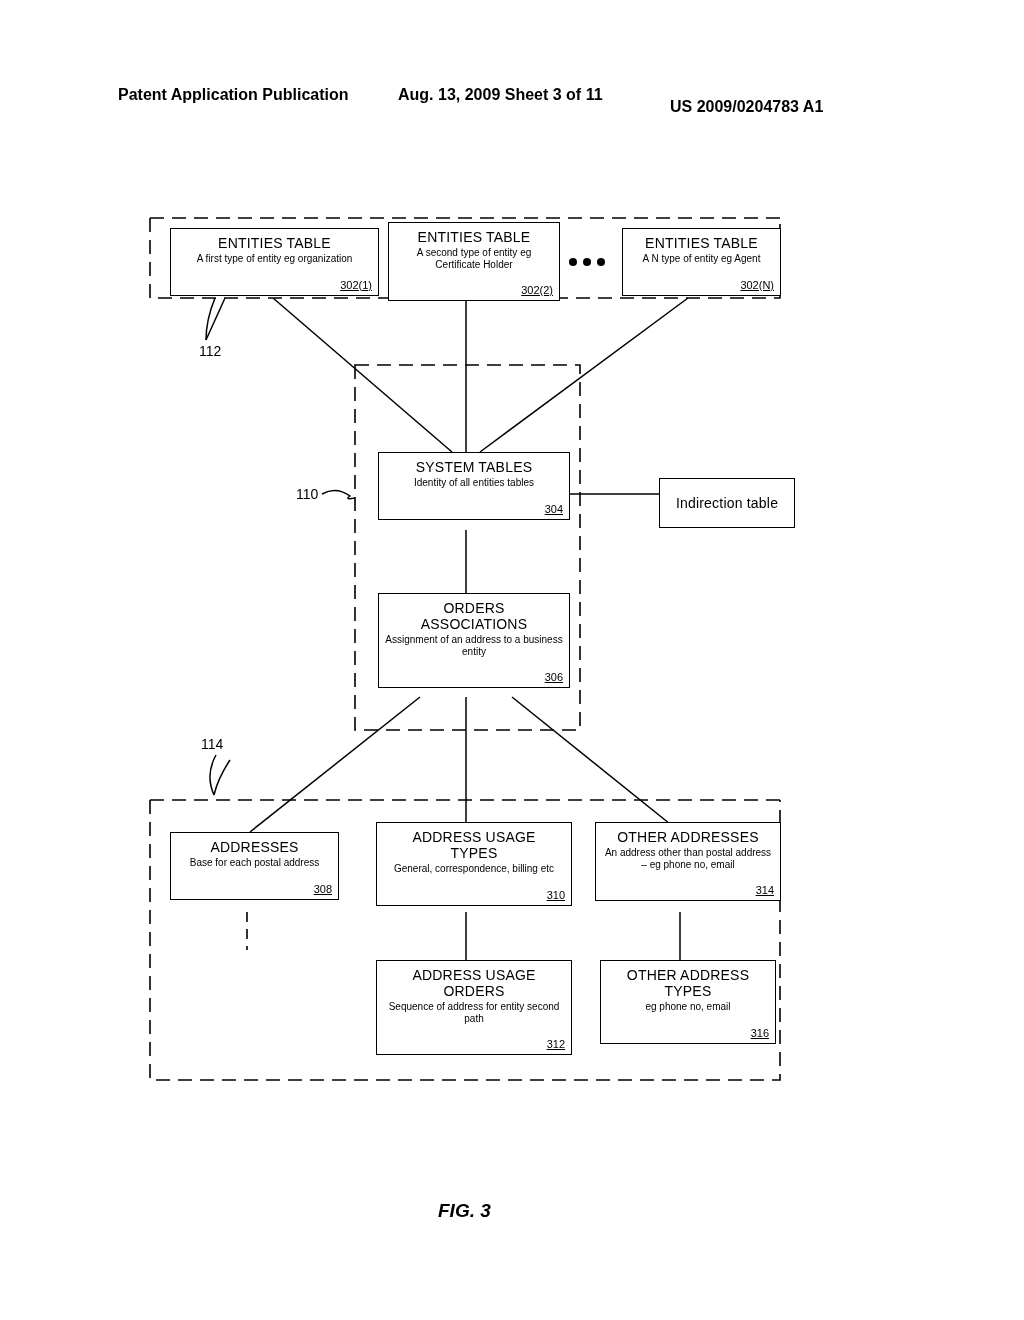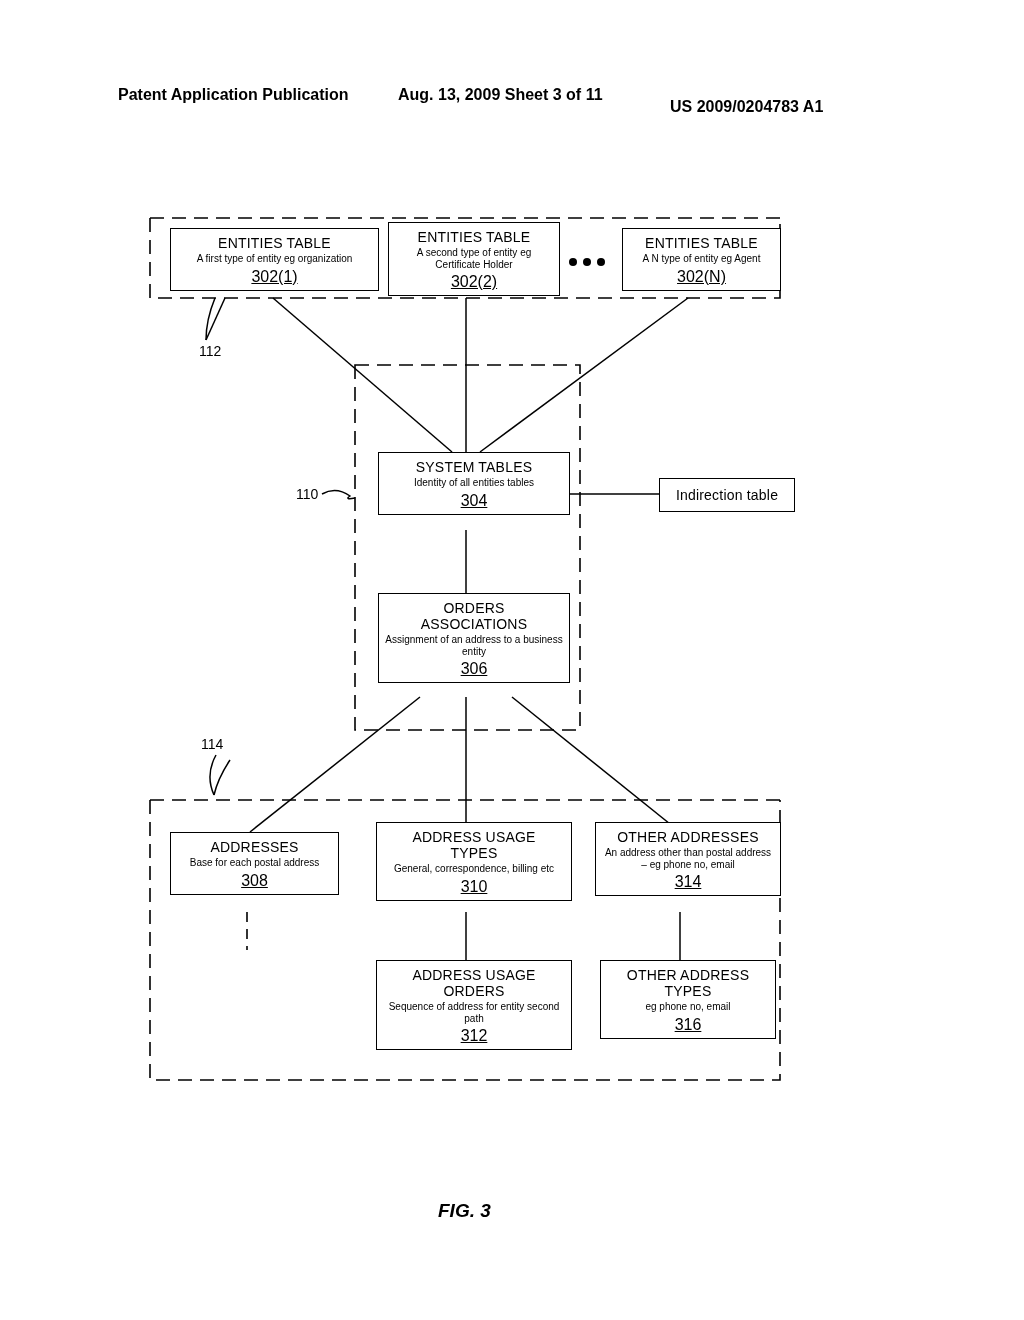--- a/index.html
+++ b/index.html
@@ -26,21 +26,21 @@
   .hdr.right { left: 670px; margin-top: 12px; }
   .box {
     position: absolute;
     border: 1.5px solid #000;
     background: #fff;
     text-align: center;
     padding: 6px 6px 4px 6px;
   }
   .box .title { font-size: 14px; font-weight: normal; letter-spacing: 0.2px; }
   .box .sub   { font-size: 10px; margin-top: 2px; line-height: 1.15; }
-  .box .ref   { font-size: 16px; text-decoration: underline; margin-top: 3px; }
+  .box .ref   { font-size: 11px; text-decoration: underline; margin-top: 14px; text-align: right; }
   .dots span { display:inline-block; width:8px; height:8px; border-radius:50%; background:#000; margin:0 3px; }
   .freelabel { position: absolute; font-size: 14px; }
   .figlabel  { position: absolute; font-size: 19px; font-weight: bold; font-style: italic; }
   svg.lines { position: absolute; left:0; top:0; width:1024px; height:1320px; pointer-events:none; }
 </style>
 </head>
 <body>
 
 <div class="page">
 
@@ -110,21 +110,21 @@
   <div class="freelabel" style="left:199px; top:343px;">112</div>
 
   <div class="box" style="left:378px; top:452px; width:178px;">
     <div class="title">SYSTEM TABLES</div>
     <div class="sub">Identity of all entities tables</div>
     <div class="ref">304</div>
   </div>
 
   <div class="freelabel" style="left:296px; top:486px;">110</div>
 
-  <div class="box" style="left:659px; top:478px; width:122px; padding:8px 6px;">
+  <div class="box" style="left:659px; top:478px; width:122px; padding:16px 6px;">
     <div class="title" style="font-size:14px;">Indirection table</div>
   </div>
 
   <div class="box" style="left:378px; top:593px; width:178px;">
     <div class="title">ORDERS</div>
     <div class="title">ASSOCIATIONS</div>
     <div class="sub">Assignment of an address to a business entity</div>
     <div class="ref">306</div>
   </div>
 

